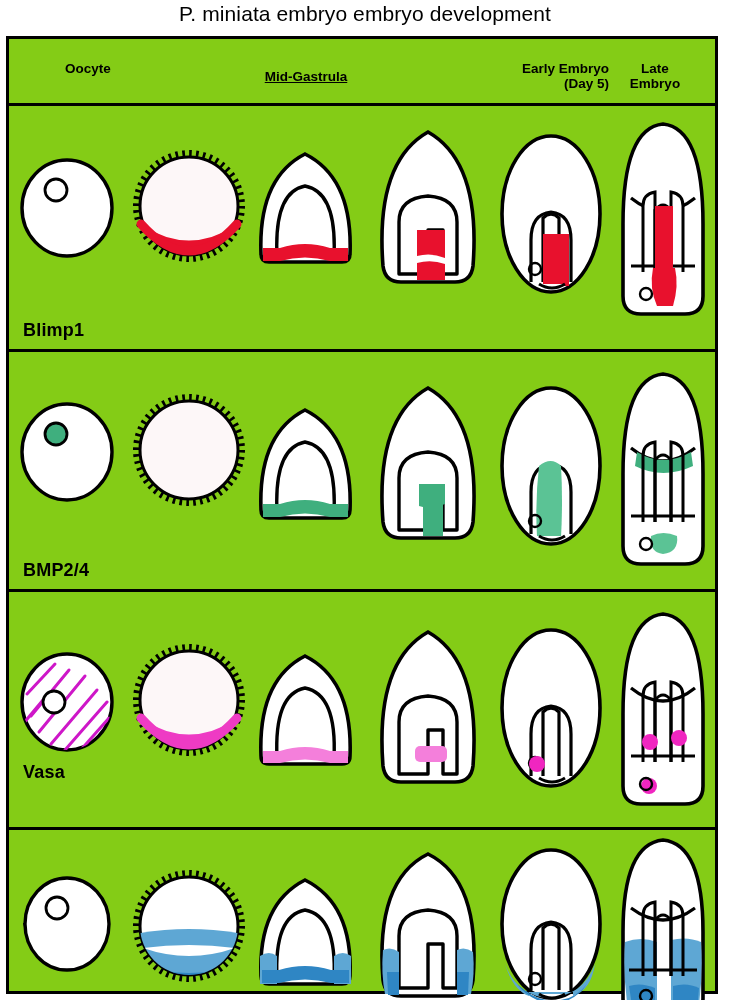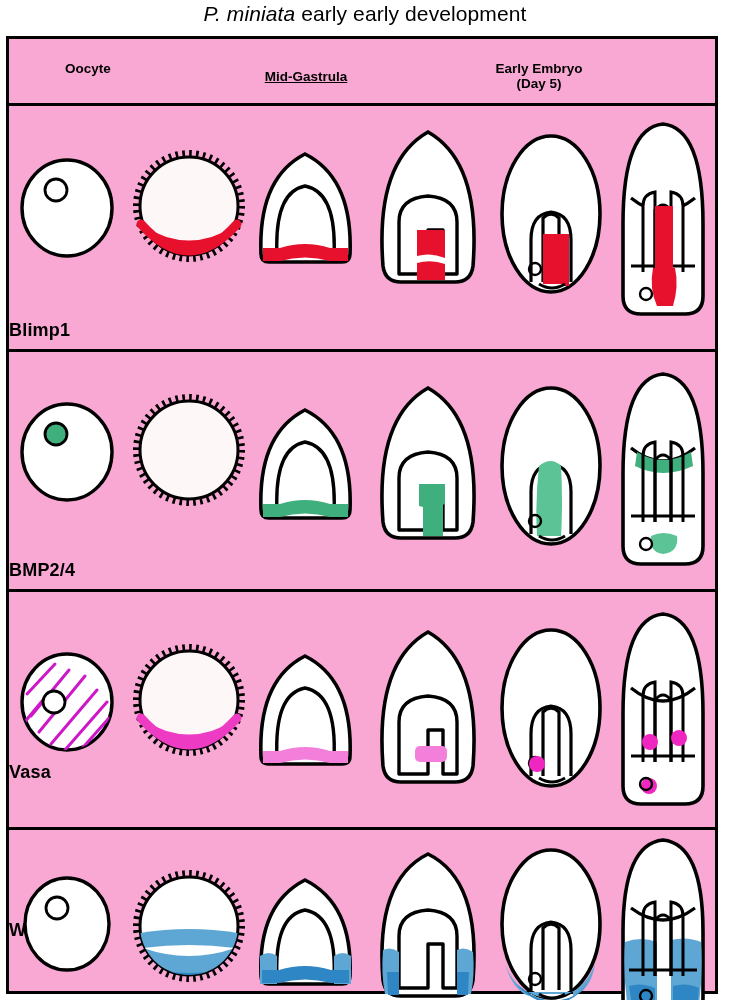--- a/index.html
+++ b/index.html
@@ -11,29 +11,29 @@
   }
   .figure{position:relative;width:730px;height:1000px;}
 
   .fig-title{
     position:absolute;top:2px;left:0;width:730px;
     text-align:center;
     font-size:21px;
     letter-spacing:.1px;
     white-space:nowrap;
   }
-  .fig-title .sp{font-style:italic;}
+  .fig-title .sp{}
 
   .grid-outer{
     position:absolute;
     left:6px;top:36px;
     width:712px;height:958px;
     border:3px solid #000;
     box-sizing:border-box;
-    background:#f9a8d4;
+    background:#84cc16;
   }
 
   .header-row{
     position:absolute;left:0;top:0;
     width:100%;height:64px;
   }
   .col-head{
     position:absolute;
     top:22px;
     text-align:center;
@@ -44,57 +44,61 @@
 
   .gene-row{
     position:absolute;
     left:0;
     width:100%;
     border-top:3px solid #000;
     box-sizing:border-box;
   }
   .row-label{
     position:absolute;
-    left:0;
+    left:14px;
     bottom:8px;
     font-size:18px;
     font-weight:bold;
     letter-spacing:.2px;
   }
   .cell{
     position:absolute;
     top:0;
     height:100%;
   }
   .art{position:absolute;left:0;top:0;}
   svg{display:block;overflow:visible;}
 </style>
 </head>
 <body>
 
 <div class="figure">
 
   <div class="fig-title">
-    <span class="sp">P. miniata</span><span> early early development</span>
+    <span class="sp">P. miniata</span><span> embryo embryo development</span>
   </div>
 
   <div class="grid-outer">
 
     <div class="header-row">
       <div class="col-head" style="left:4px;width:150px;">
         <div>Oocyte</div>
         <div></div>
       </div>
       <div class="col-head" style="left:232px;width:130px;top:30px;text-decoration:underline;">
         <div>Mid-Gastrula</div>
         <div></div>
       </div>
-      <div class="col-head" style="left:460px;width:140px;">
+      <div class="col-head" style="left:460px;width:140px;text-align:right;">
         <div>Early Embryo</div>
         <div>(Day 5)</div>
+      </div>
+      <div class="col-head" style="left:590px;width:112px;">
+        <div>Late</div>
+        <div>Embryo</div>
       </div>
     </div>
 
     <div class="gene-row" style="top:64px;height:246px;">
       <div class="row-label">Blimp1</div>
 
       <div class="cell" style="left:0px;width:120px;">
         <svg class="art" width="120" height="200" viewBox="0 0 120 200">
           <ellipse cx="58" cy="102" rx="45" ry="48" fill="#fff" stroke="#000" stroke-width="3.4"></ellipse>
           <circle cx="47" cy="84" r="11" fill="#fff" stroke="#000" stroke-width="2.8"></circle>

